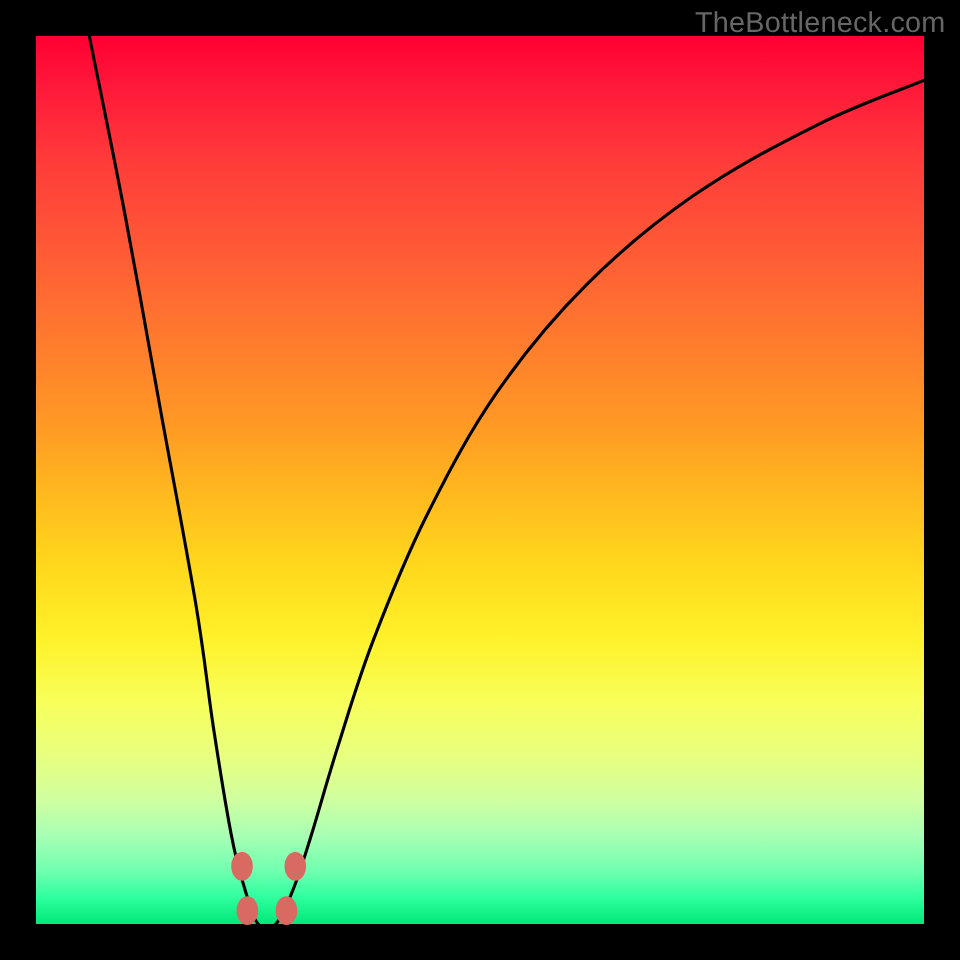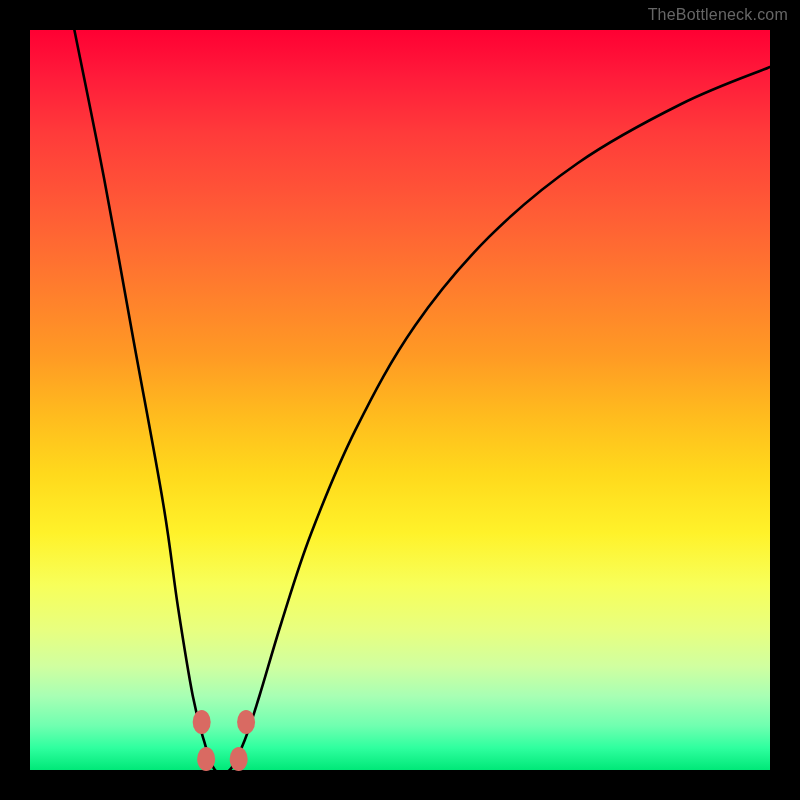--- a/index.html
+++ b/index.html
@@ -17,21 +17,21 @@
     top: 0;
     width: 800px;
     height: 800px;
     background: #000;
   }
   .watermark {
     position: absolute;
     top: 6px;
     right: 12px;
     color: #666;
-    font-size: 16px;
+    font-size: 24px;
     font-weight: 500;
     letter-spacing: 0.2px;
     user-select: none;
   }
   .plot {
     position: absolute;
     left: 30px;
     top: 30px;
     width: 740px;
     height: 740px;

